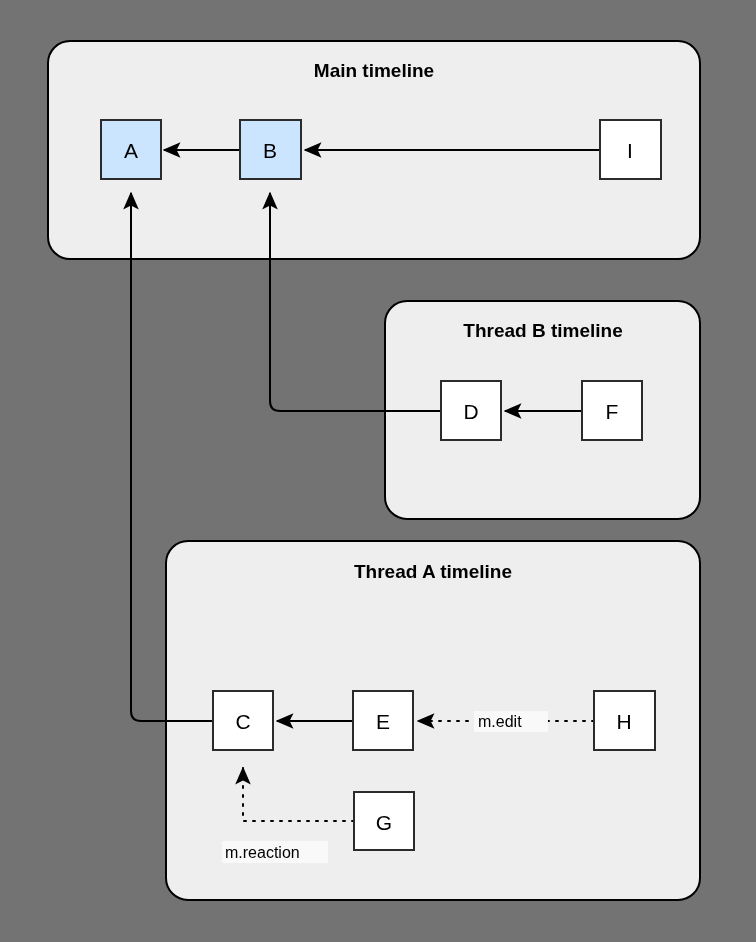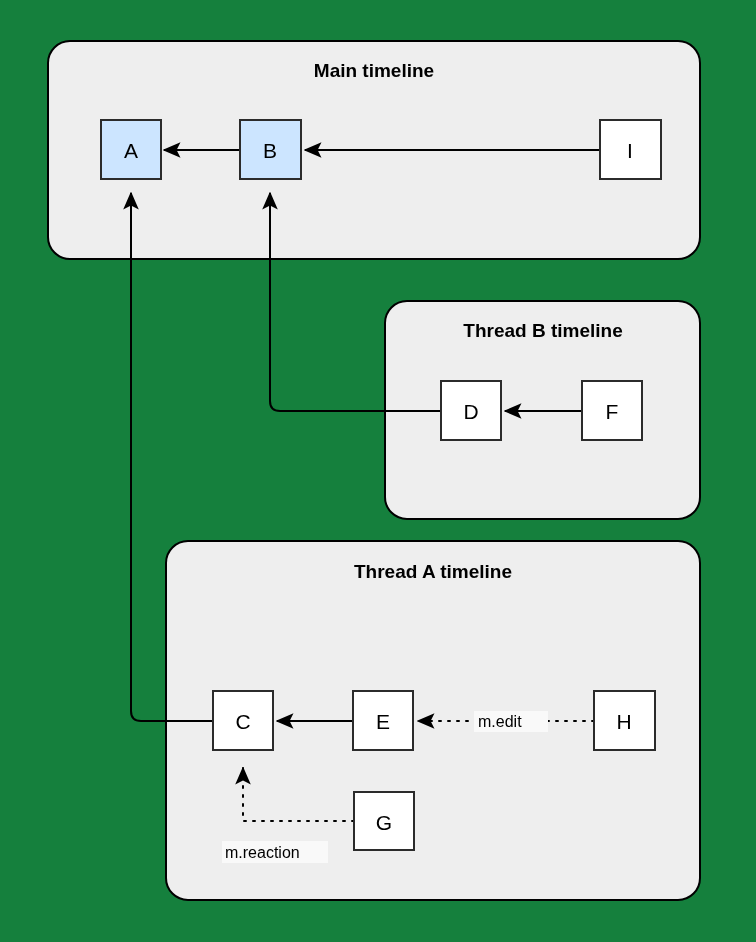--- a/index.html
+++ b/index.html
@@ -7,21 +7,21 @@
     padding: 0;
     background: #ffffff;
   }
   body {
     font-family: "Liberation Sans", sans-serif;
   }
   #canvas {
     position: relative;
     width: 756px;
     height: 942px;
-    background: #15803d;
+    background: #737373;
     overflow: hidden;
   }
   #diagram-svg {
     position: absolute;
     left: 0;
     top: 0;
     width: 756px;
     height: 942px;
   }
   .group-title {

